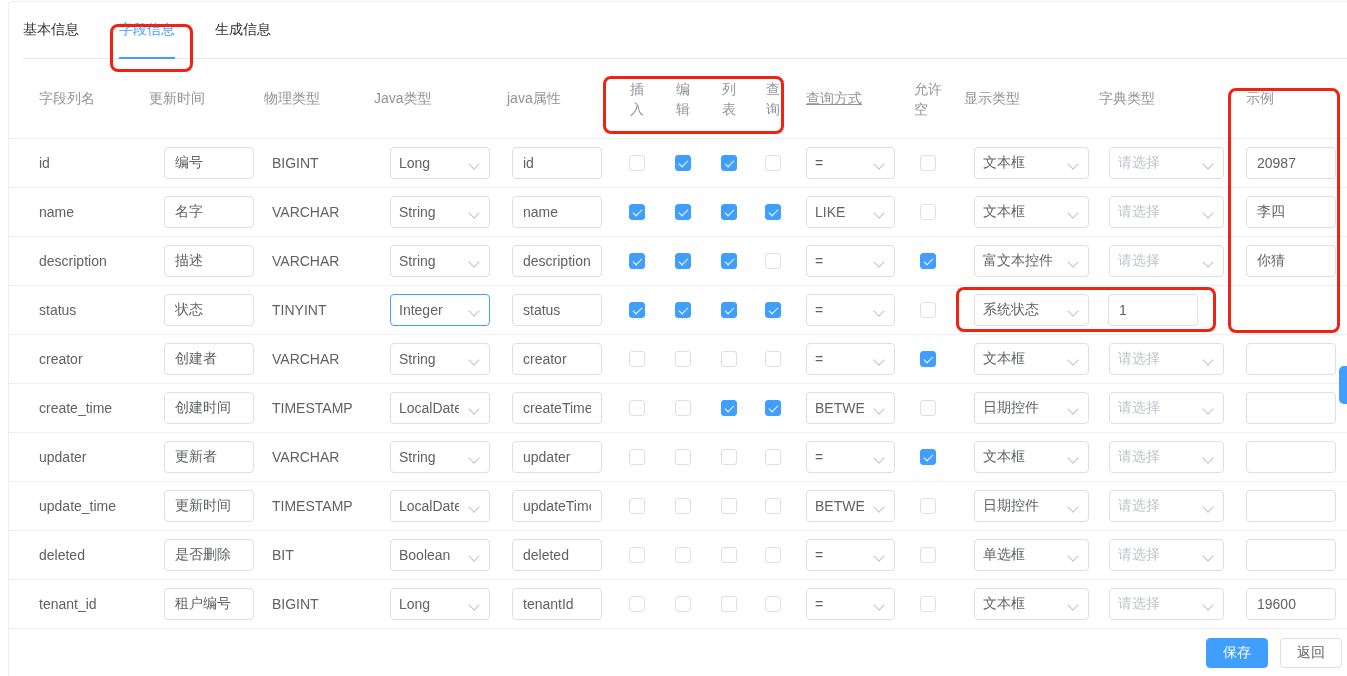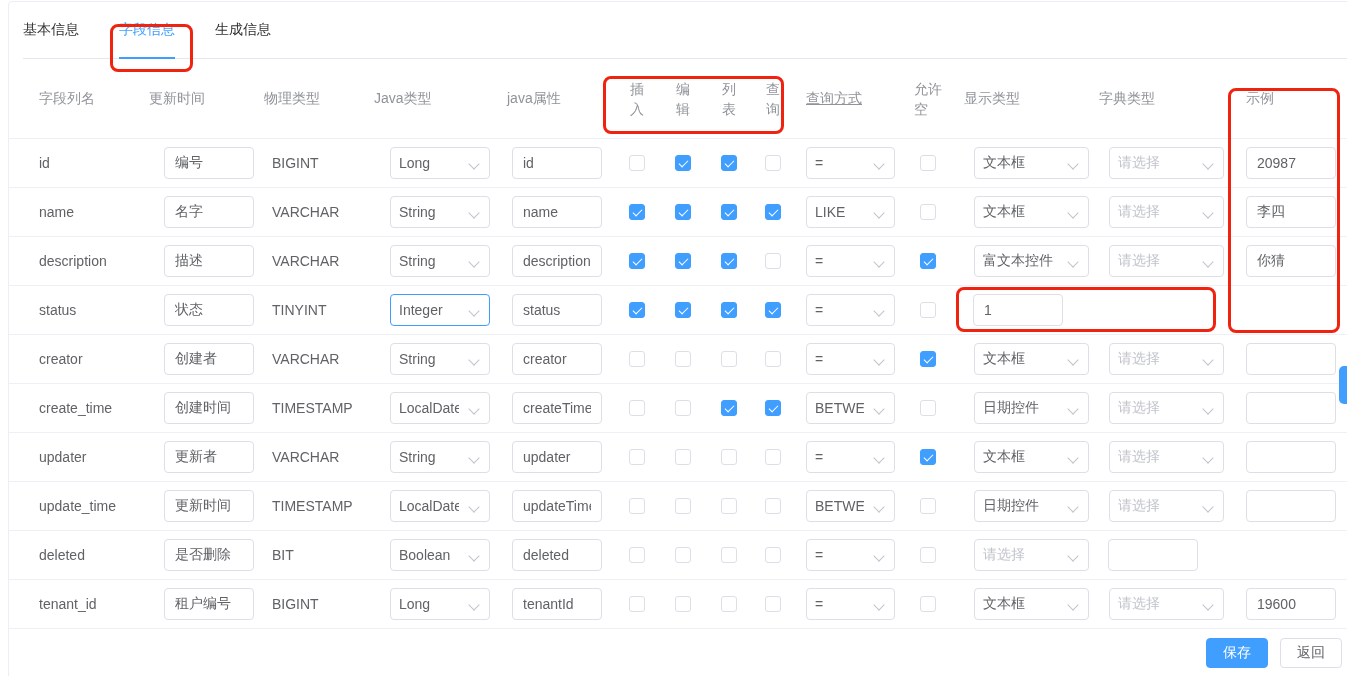--- a/index.html
+++ b/index.html
@@ -327,20 +327,26 @@
         </div>
     <div class="td" style="padding-left:12px;">
       <div class="sel w89">
         <span class="sel-val">=</span>
         <i class="chev"></i>
       </div>
     </div>
     <div class="td" style="padding-left:14px;">
           <div class="cb"></div>
         </div>
+    <div class="td" style="padding-left:10px;">
+      <div class="sel w115">
+        <span class="sel-val">系统状态</span>
+        <i class="chev"></i>
+      </div>
+    </div>
     <div class="td" style="padding-left:9px;">
           <input class="inp" value="1" style="">
         </div>
   </div>
 
   <div class="tr">
     <div class="td">
           <span>creator</span>
         </div>
     <div class="td">
@@ -600,20 +606,26 @@
         </div>
     <div class="td" style="padding-left:12px;">
       <div class="sel w89">
         <span class="sel-val">=</span>
         <i class="chev"></i>
       </div>
     </div>
     <div class="td" style="padding-left:14px;">
           <div class="cb"></div>
         </div>
+    <div class="td" style="padding-left:10px;">
+      <div class="sel w115">
+        <span class="sel-val">单选框</span>
+        <i class="chev"></i>
+      </div>
+    </div>
     <div class="td" style="padding-left:10px;">
       <div class="sel w115 placeholder">
         <span class="sel-val">请选择</span>
         <i class="chev"></i>
       </div>
     </div>
     <div class="td" style="padding-left:9px;">
           <input class="inp" style="">
         </div>
   </div>

